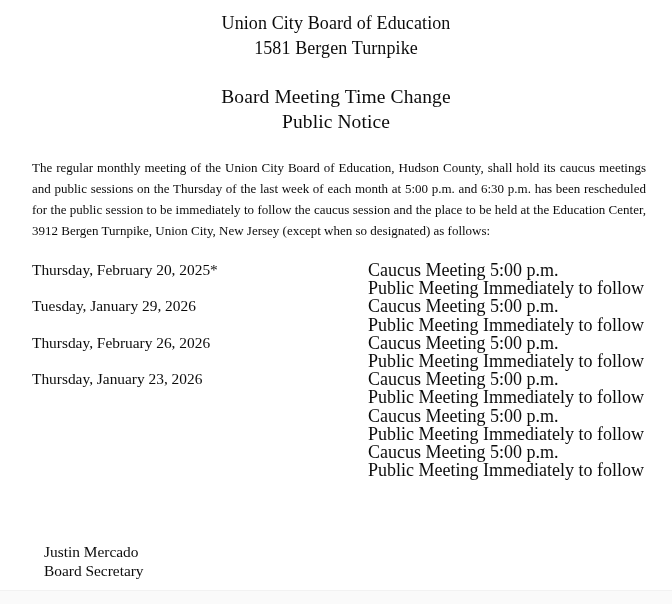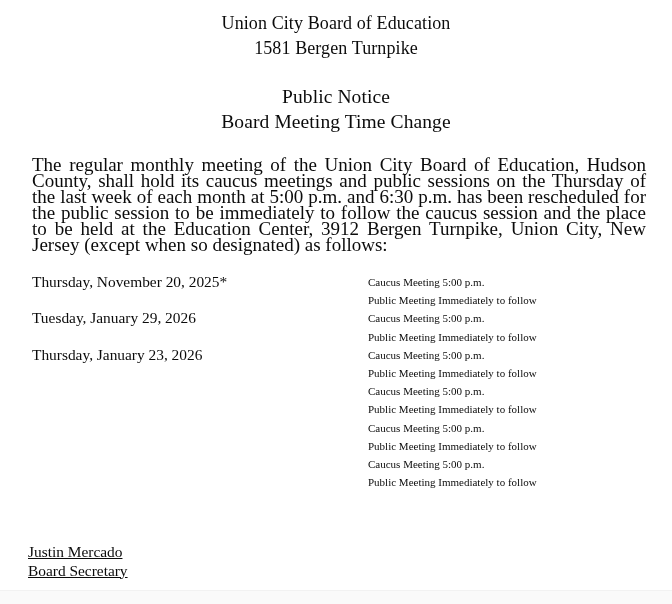--- a/index.html
+++ b/index.html
@@ -45,22 +45,22 @@
     font-size: 19.5px;
     line-height: 25px;
     letter-spacing: 0.1px;
   }
 
   
   .body-block {
     margin: 23px 26px 0 32px;
   }
   .body-paragraph {
-    font-size: 19px;
-    line-height: 16px;
+    font-size: 13px;
+    line-height: 21px;
     text-align: justify;
     text-justify: inter-word;
     hyphens: none;
   }
 
   
   .schedule {
     position: relative;
     margin-top: 20px;
     height: 222px;
@@ -76,31 +76,30 @@
     line-height: 18px;
     height: 36.4px;
   }
   .schedule-times {
     position: absolute;
     left: 368px;
     top: 0;
     width: 300px;
   }
   .schedule-times .time-line {
-    font-size: 11px;
+    font-size: 18px;
     line-height: 18.2px;
     white-space: nowrap;
   }
 
   
   .signature {
     position: absolute;
-    left: 28px;
+    left: 44px;
     top: 543px;
-    text-decoration: underline;
   }
   .signature .line {
     font-size: 15.4px;
     line-height: 18.5px;
   }
 
   
   .page-bottom-edge {
     position: absolute;
     left: 0;
@@ -115,33 +114,34 @@
 <body>
 
 <div class="page">
 
   <div class="letterhead">
     <div class="line">Union City Board of Education</div>
     <div class="line">1581 Bergen Turnpike</div>
   </div>
 
   <div class="notice-title">
+    <div class="line">Board Meeting Time Change</div>
     <div class="line">Public Notice</div>
-    <div class="line">Board Meeting Time Change</div>
   </div>
 
   <div class="body-block">
     <p class="body-paragraph">The regular monthly meeting of the Union City Board of Education, Hudson County, shall hold its caucus meetings and public sessions on the Thursday of the last week of each month at 5:00 p.m. and 6:30 p.m. has been rescheduled for the public session to be immediately to follow the caucus session and the place to be held at the Education Center, 3912 Bergen Turnpike, Union City, New Jersey (except when so designated) as follows:</p>
   </div>
 
   <div class="schedule">
 
     <div class="schedule-dates">
-      <div class="date-row">Thursday, November 20, 2025*</div>
+      <div class="date-row">Thursday, February 20, 2025*</div>
       <div class="date-row">Tuesday, January 29, 2026</div>
+      <div class="date-row">Thursday, February 26, 2026</div>
       <div class="date-row">Thursday, January 23, 2026</div>
     </div>
 
     <div class="schedule-times">
       <div class="time-line">Caucus Meeting 5:00 p.m.</div>
       <div class="time-line">Public Meeting Immediately to follow</div>
       <div class="time-line">Caucus Meeting 5:00 p.m.</div>
       <div class="time-line">Public Meeting Immediately to follow</div>
       <div class="time-line">Caucus Meeting 5:00 p.m.</div>
       <div class="time-line">Public Meeting Immediately to follow</div>

